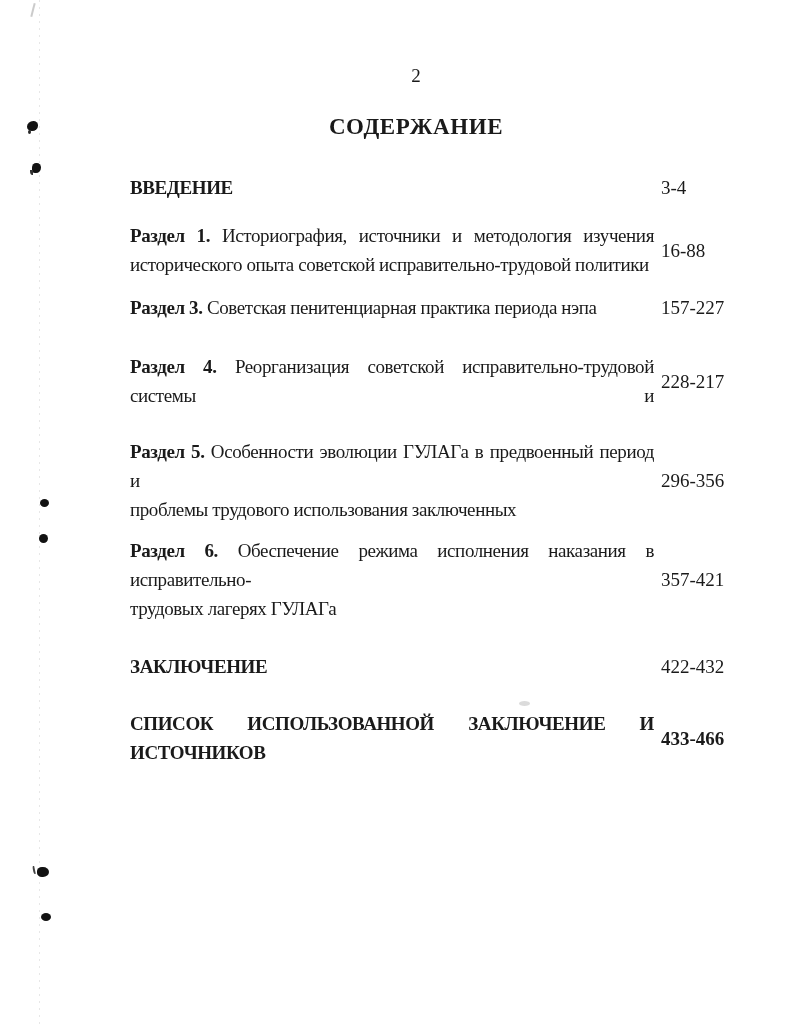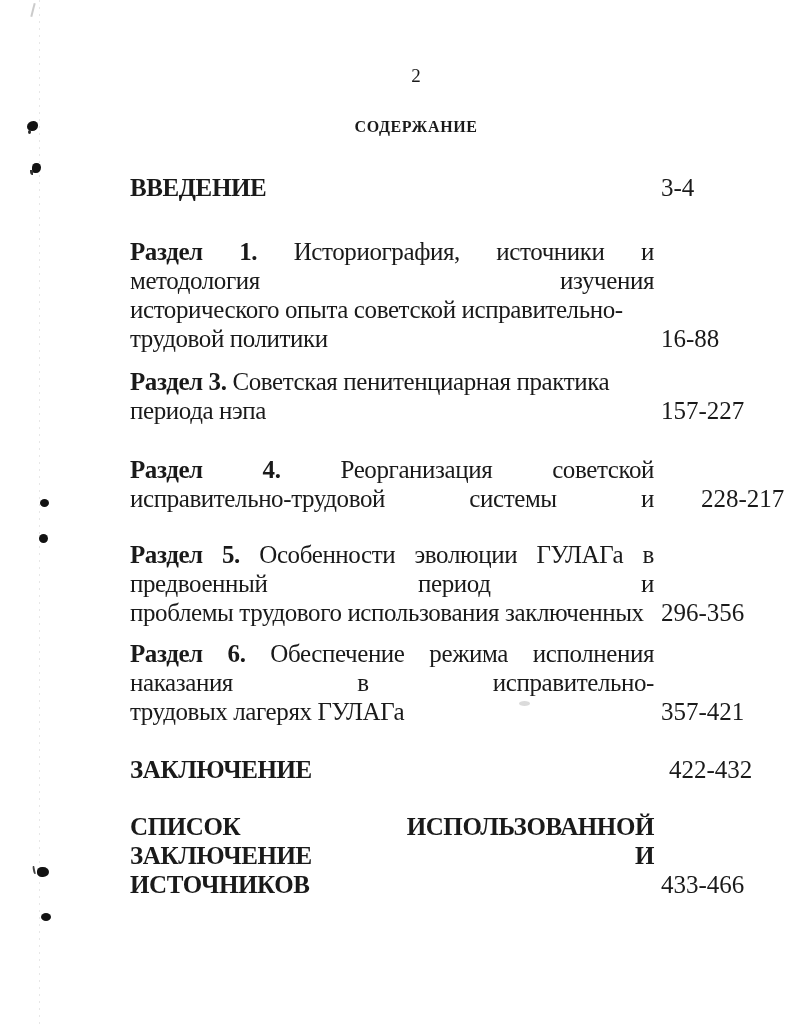--- a/index.html
+++ b/index.html
@@ -22,56 +22,56 @@
     margin-top: 64px;
     text-align: center;
     transform: translateX(-14px);
     font-size: 19px;
     line-height: 24px;
   }
   .doc-title {
     margin-top: 26px;
     text-align: center;
     transform: translateX(-14px);
-    font-size: 16px;
+    font-size: 23px;
     font-weight: bold;
     letter-spacing: 0.6px;
     line-height: 26px;
   }
   .row {
     display: flex;
-    align-items: flex-end;
-    font-size: 25px;
+    align-items: center;
+    font-size: 19px;
     line-height: 29px;
   }
   .entry-text {
     width: 524px;
     flex: none;
     letter-spacing: -0.4px;
   }
   .pages {
     flex: none;
     margin-left: 7px;
     white-space: nowrap;
     letter-spacing: 0;
   }
   .l1.just {
     text-align: justify;
     text-align-last: justify;
   }
   .lbl { font-weight: bold; }
   .bold { font-weight: bold; }
   .mt-intro { margin-top: 33px; }
-  .mt-e1 { margin-top: 35px; }
+  .mt-e1 { margin-top: 19px; }
   .mt-e2 { margin-top: 28px; }
   .mt-e3 { margin-top: 14px; }
-  .mt-e4 { margin-top: 30px; gap: 40px; }
+  .mt-e4 { margin-top: 30px; }
   .mt-e5 { margin-top: 27px; }
   .mt-e6 { margin-top: 12px; }
-  .mt-con { margin-top: 29px; gap: 8px; }
+  .mt-con { margin-top: 29px; }
   .mt-bib { margin-top: 28px; }
 
   
   .scratch-line {
     position: absolute;
     left: 39px; top: 0;
     width: 1px; height: 100%;
     background: repeating-linear-gradient(to bottom, #c9c9c9 0 2px, transparent 2px 7px);
     opacity: 0.45;
   }
@@ -189,17 +189,17 @@
         <span class="bold">ЗАКЛЮЧЕНИЕ</span>
       </div>
       <div class="pages">422-432</div>
     </div>
 
     <div class="row mt-bib">
       <div class="entry-text bold">
         <div class="l1 just">СПИСОК ИСПОЛЬЗОВАННОЙ ЗАКЛЮЧЕНИЕ И</div>
         <div class="l2">ИСТОЧНИКОВ</div>
       </div>
-      <div class="pages" style="font-weight:normal">433-466</div>
+      <div class="pages" style="font-weight:bold">433-466</div>
     </div>
 
   </div>
 </div>
 
 </body></html>

